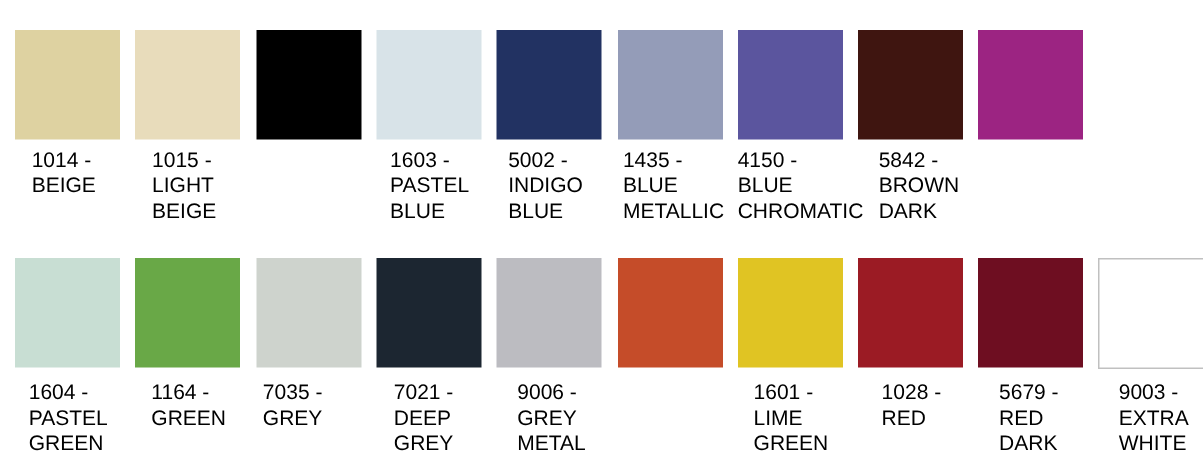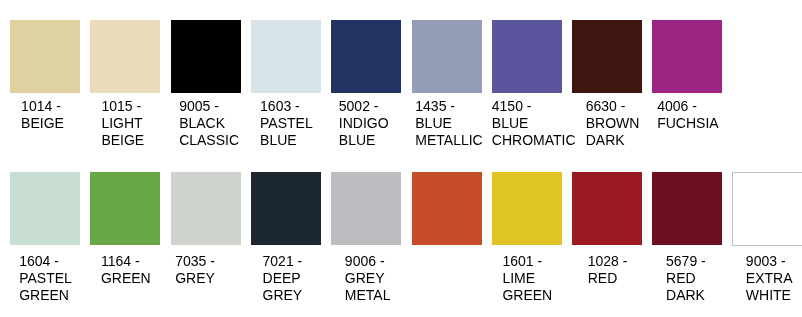--- a/index.html
+++ b/index.html
@@ -26,23 +26,20 @@
 BEIGE</span></div>
     </div>
     <div class="swatch-cell" style="left:90.3px;top:20px">
       <div class="chip" style="background-color: rgb(232, 220, 187);"></div>
       <div class="caption" style="top:78px;left:-3px"><span>1015 -
 LIGHT
 BEIGE</span></div>
     </div>
     <div class="swatch-cell" style="left:170.6px;top:20px">
       <div class="chip" style="background-color: rgb(0, 0, 0);"></div>
-      <div class="caption" style="top:78px;left:3px"><span>9005 -
-BLACK
-CLASSIC</span></div>
     </div>
     <div class="swatch-cell" style="left:250.9px;top:20px">
       <div class="chip" style="background-color: rgb(216, 227, 232);"></div>
       <div class="caption" style="top:78px;left:0px"><span>1603 -
 PASTEL
 BLUE</span></div>
     </div>
     <div class="swatch-cell" style="left:331.2px;top:20px">
       <div class="chip" style="background-color: rgb(34, 50, 98);"></div>
       <div class="caption" style="top:78px;left:-3px"><span>5002 -
@@ -56,28 +53,26 @@
 METALLIC</span></div>
     </div>
     <div class="swatch-cell" style="left:491.8px;top:20px">
       <div class="chip" style="background-color: rgb(91, 85, 158);"></div>
       <div class="caption" style="top:78px;left:0px"><span>4150 -
 BLUE
 CHROMATIC</span></div>
     </div>
     <div class="swatch-cell" style="left:572.1px;top:20px">
       <div class="chip" style="background-color: rgb(63, 21, 16);"></div>
-      <div class="caption" style="top:78px;left:5px"><span>6630 -
+      <div class="caption" style="top:78px;left:5px"><span>5842 -
 BROWN
 DARK</span></div>
     </div>
     <div class="swatch-cell" style="left:652.4px;top:20px">
       <div class="chip" style="background-color: rgb(156, 36, 130);"></div>
-      <div class="caption" style="top:78px;left:0px"><span>4006 -
-FUCHSIA</span></div>
     </div>
   </div>
   <div class="swatch-row">
     <div class="swatch-cell" style="left:10px;top:172px">
       <div class="chip" style="background-color: rgb(200, 222, 211);"></div>
       <div class="caption" style="top:81px;left:0px"><span>1604 -
 PASTEL
 GREEN</span></div>
     </div>
     <div class="swatch-cell" style="left:90.3px;top:172px">

